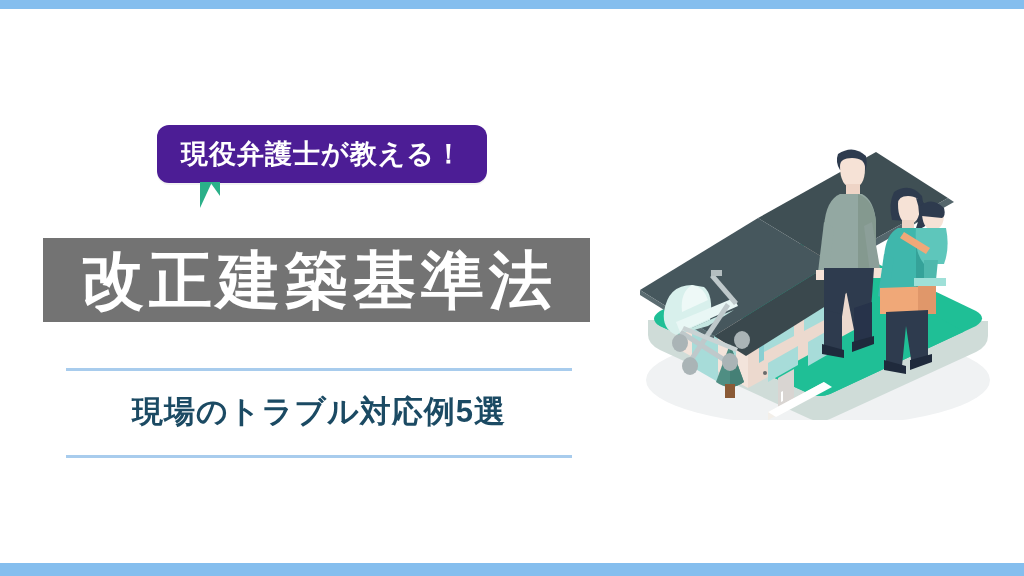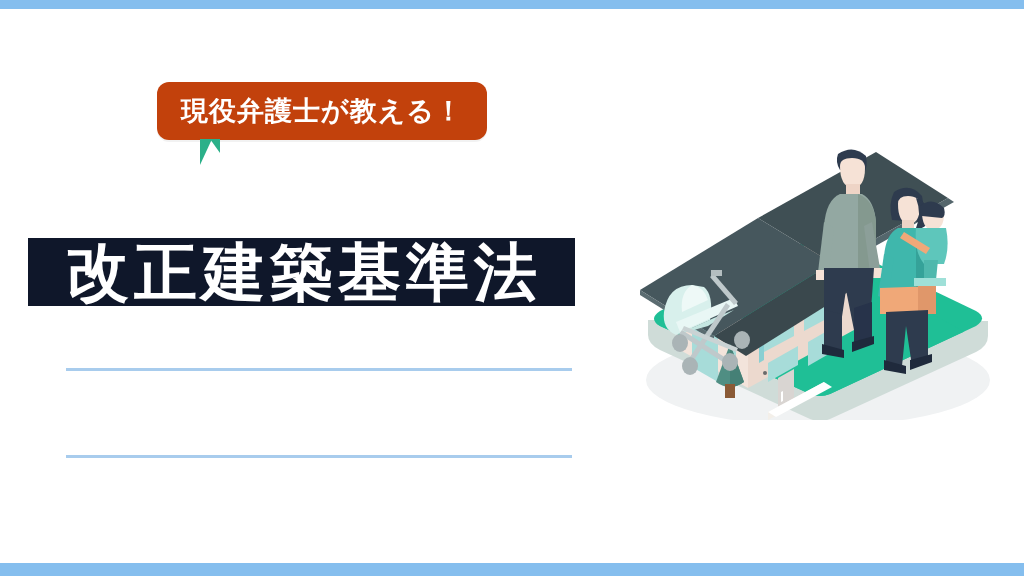--- a/index.html
+++ b/index.html
@@ -34,27 +34,28 @@
 
   
   .bubble-wrap {
     position: absolute;
     left: 157px;
     top: 82px;
     width: 330px;
   }
   .bubble {
     position: relative;
-    background: #c2410c;
+    background: #4c1d95;
     border-radius: 12px;
     height: 58px;
     display: flex;
     align-items: center;
     justify-content: center;
     box-shadow: 0 2px 0 rgba(0,0,0,0.05);
+    margin-top: 43px;
   }
   .bubble-text {
     color: #ffffff;
     font-size: 27px;
     font-weight: 700;
     letter-spacing: 1px;
     line-height: 1;
     white-space: nowrap;
   }
   .bubble-tail {
@@ -85,25 +86,25 @@
     text-align: center;
     color: #1b4a63;
     font-size: 31px;
     font-weight: 700;
     letter-spacing: 1px;
     line-height: 1;
     white-space: nowrap;
   }
   .title-band {
     position: absolute;
-    left: 28px;
+    left: 43px;
     top: 238px;
     width: 547px;
-    height: 68px;
-    background: #0f172a;
+    height: 84px;
+    background: #737373;
     display: flex;
     align-items: center;
     justify-content: center;
   }
   .title-band-text {
     color: #ffffff;
     font-size: 63px;
     font-weight: 700;
     letter-spacing: 5px;
     line-height: 1;
@@ -159,20 +160,21 @@
       <span class="bubble-tail2"></span>
     </div>
   </div>
 
 
   <div class="title-band">
     <span class="title-band-text">改正建築基準法</span>
   </div>
 
   <div class="rule rule-top"></div>
+  <div class="subtitle">現場のトラブル対応例5選</div>
   <div class="rule rule-bottom"></div>
 
   <div class="illustration">
     <svg width="400" height="290" viewBox="0 0 400 290" xmlns="http://www.w3.org/2000/svg">
       <defs>
         <clipPath id="platclip">
           <path d="M190 115 L352 205 Q360 212 352 219 L210 272 Q202 276 194 272 L42 200 Q34 194 42 188 Z"></path>
         </clipPath>
       </defs>
 

